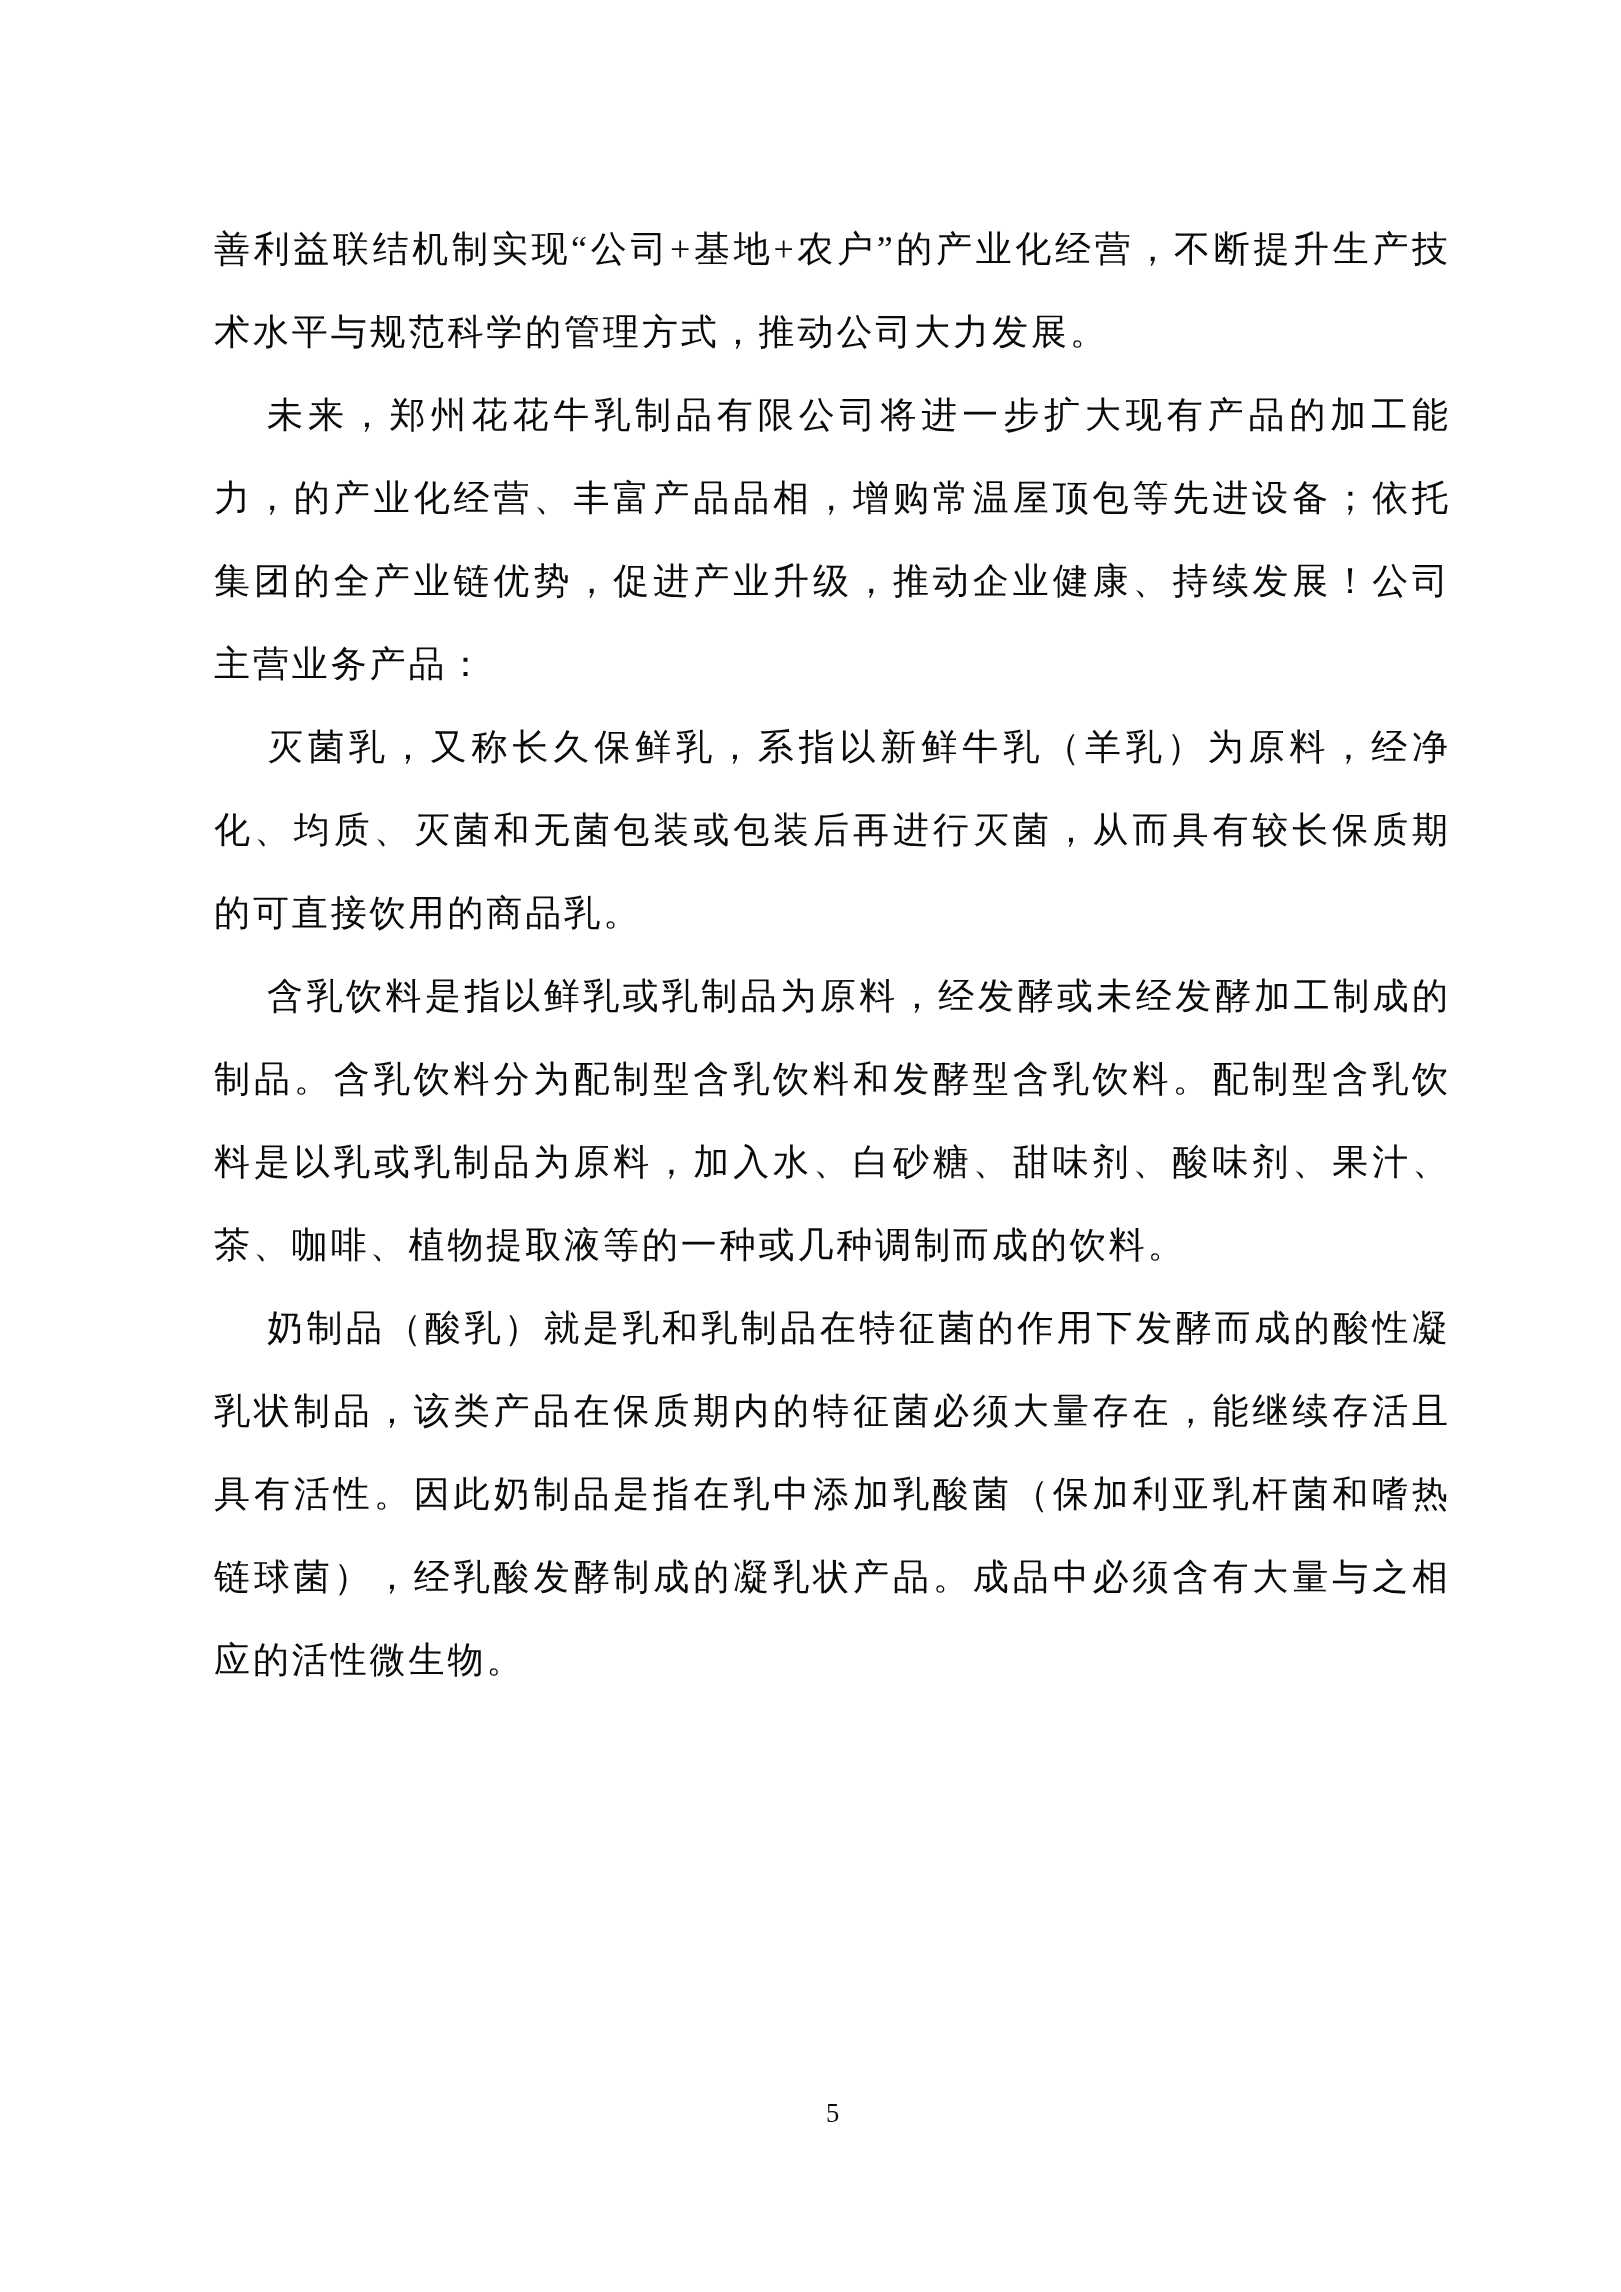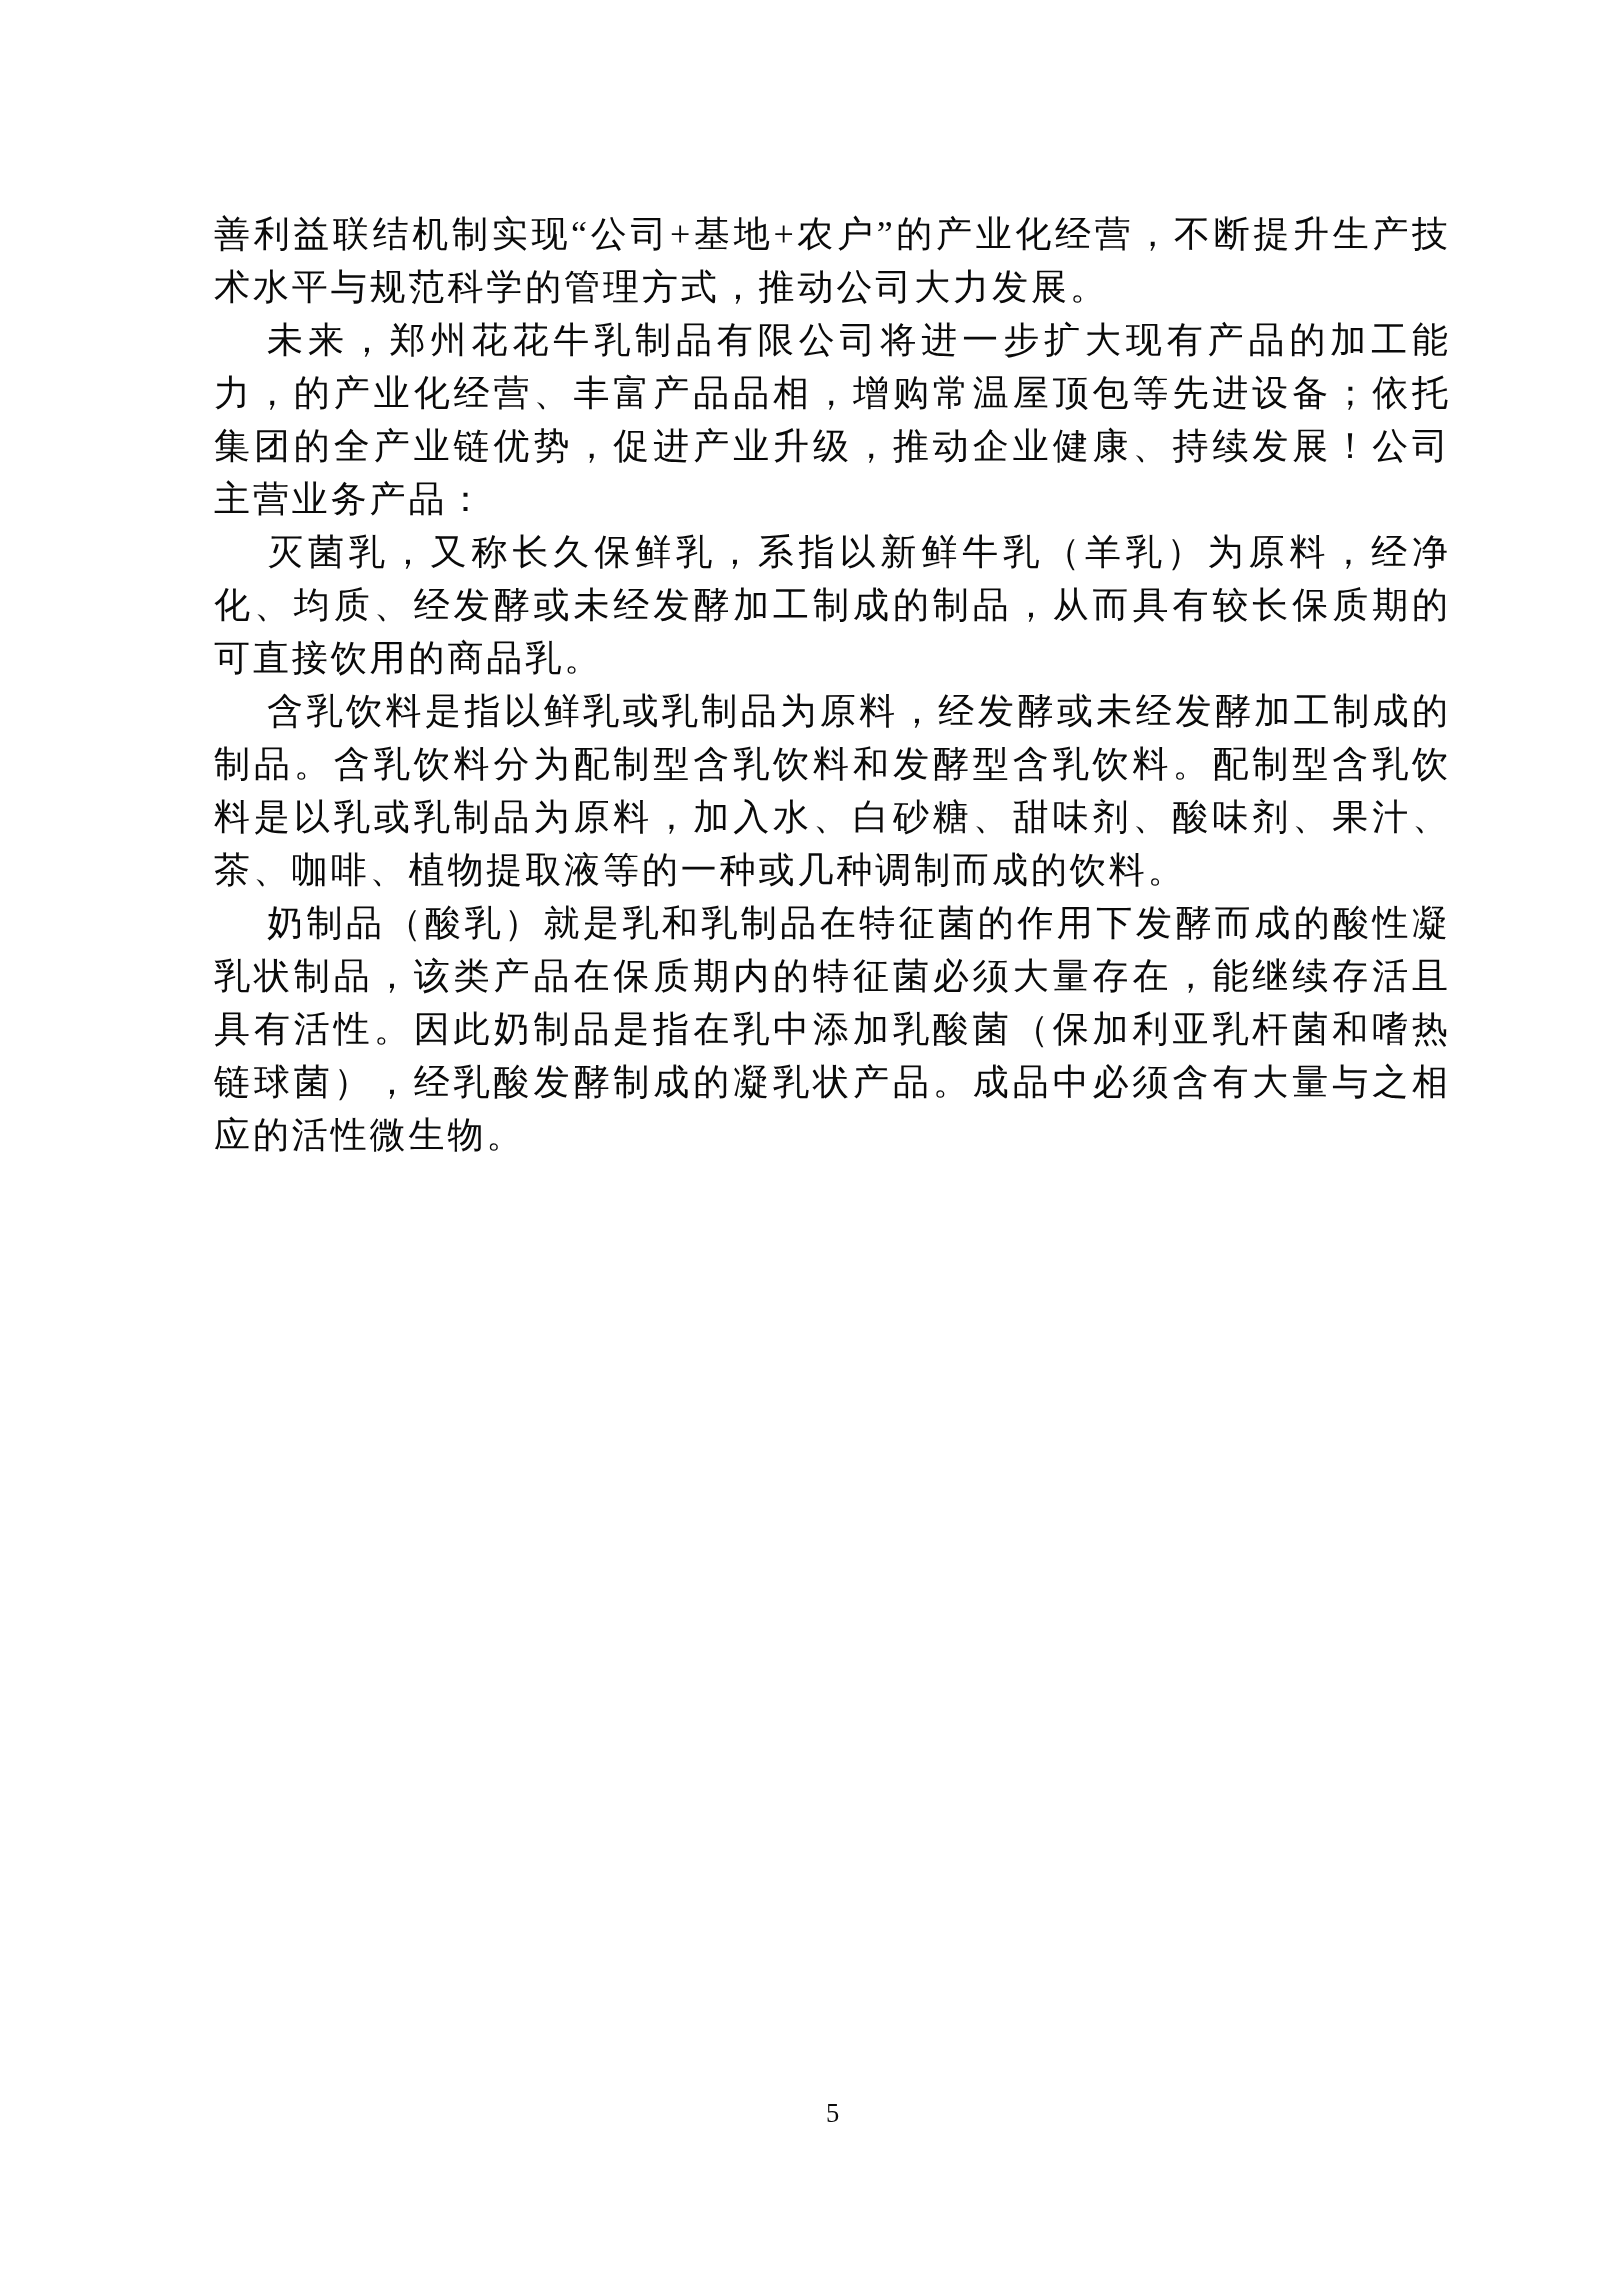--- a/index.html
+++ b/index.html
@@ -15,21 +15,21 @@
     overflow: hidden;
     font-family: "Liberation Serif", "DejaVu Serif", serif;
     color: #0a0a0a;
   }
   .body-text {
     position: absolute;
     left: 214px;
     top: 208px;
     width: 1237px;
     font-size: 36px;
-    line-height: 53px;
+    line-height: 83px;
     letter-spacing: 2.9px;
     text-align: justify;
   }
   .body-text p {
     margin: 0;
     padding: 0;
   }
   .body-text p.indent {
     text-indent: 53px;
   }
@@ -44,21 +44,21 @@
     color: #0a0a0a;
   }
 </style>
 </head>
 <body>
 
 <div class="page">
   <div class="body-text">
     <p>善利益联结机制实现“公司+基地+农户”的产业化经营，不断提升生产技术水平与规范科学的管理方式，推动公司大力发展。</p>
     <p class="indent">未来，郑州花花牛乳制品有限公司将进一步扩大现有产品的加工能力，的产业化经营、丰富产品品相，增购常温屋顶包等先进设备；依托集团的全产业链优势，促进产业升级，推动企业健康、持续发展！公司主营业务产品：</p>
-    <p class="indent">灭菌乳，又称长久保鲜乳，系指以新鲜牛乳（羊乳）为原料，经净化、均质、经发酵或未经发酵加工制成的制品，从而具有较长保质期的可直接饮用的商品乳。</p>
+    <p class="indent">灭菌乳，又称长久保鲜乳，系指以新鲜牛乳（羊乳）为原料，经净化、均质、灭菌和无菌包装或包装后再进行灭菌，从而具有较长保质期的可直接饮用的商品乳。</p>
     <p class="indent">含乳饮料是指以鲜乳或乳制品为原料，经发酵或未经发酵加工制成的制品。含乳饮料分为配制型含乳饮料和发酵型含乳饮料。配制型含乳饮料是以乳或乳制品为原料，加入水、白砂糖、甜味剂、酸味剂、果汁、茶、咖啡、植物提取液等的一种或几种调制而成的饮料。</p>
     <p class="indent">奶制品（酸乳）就是乳和乳制品在特征菌的作用下发酵而成的酸性凝乳状制品，该类产品在保质期内的特征菌必须大量存在，能继续存活且具有活性。因此奶制品是指在乳中添加乳酸菌（保加利亚乳杆菌和嗜热链球菌），经乳酸发酵制成的凝乳状产品。成品中必须含有大量与之相应的活性微生物。</p>
   </div>
 
   <div class="page-footer">
     <span>5</span>
   </div>
 </div>
 
 

